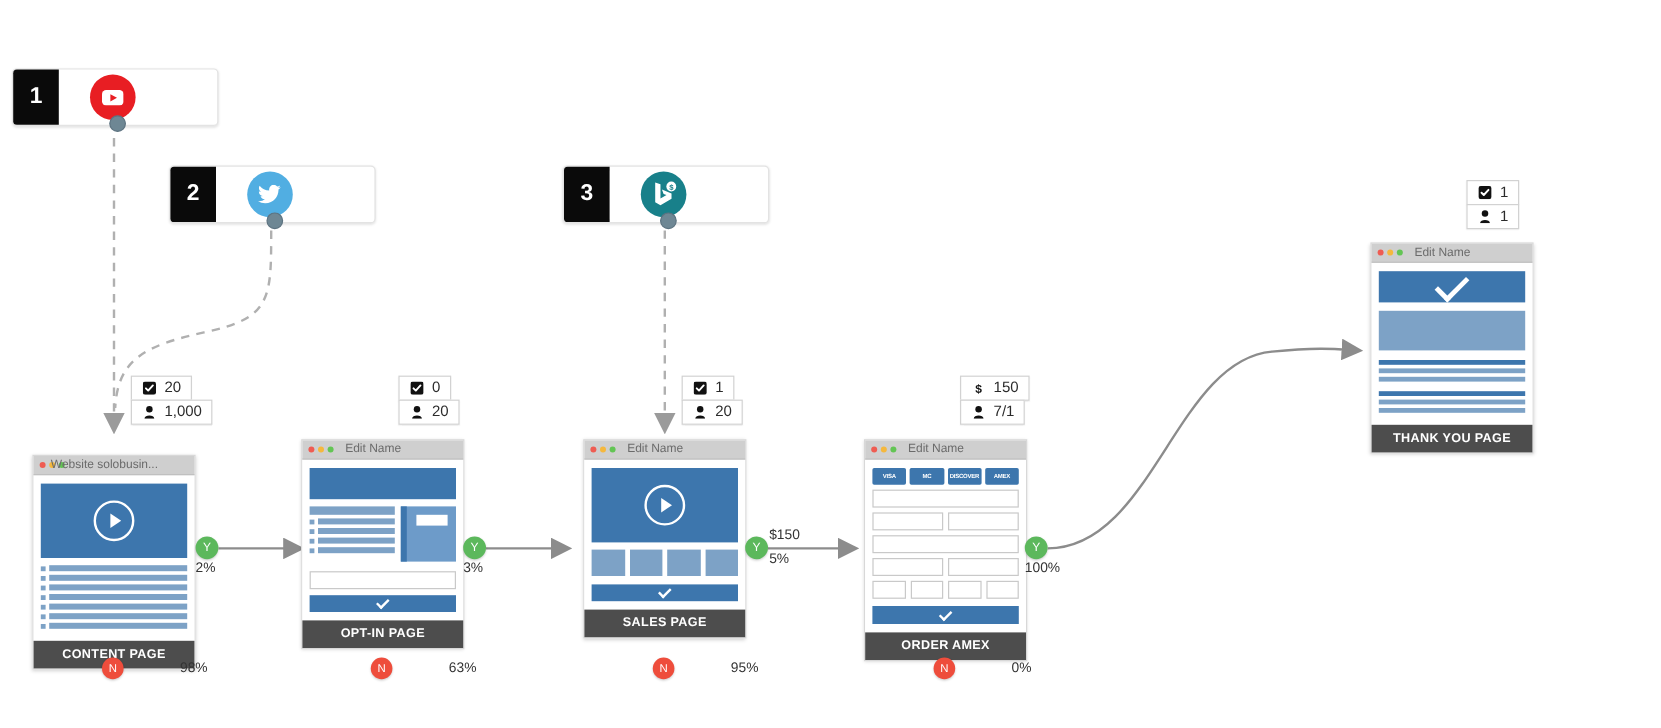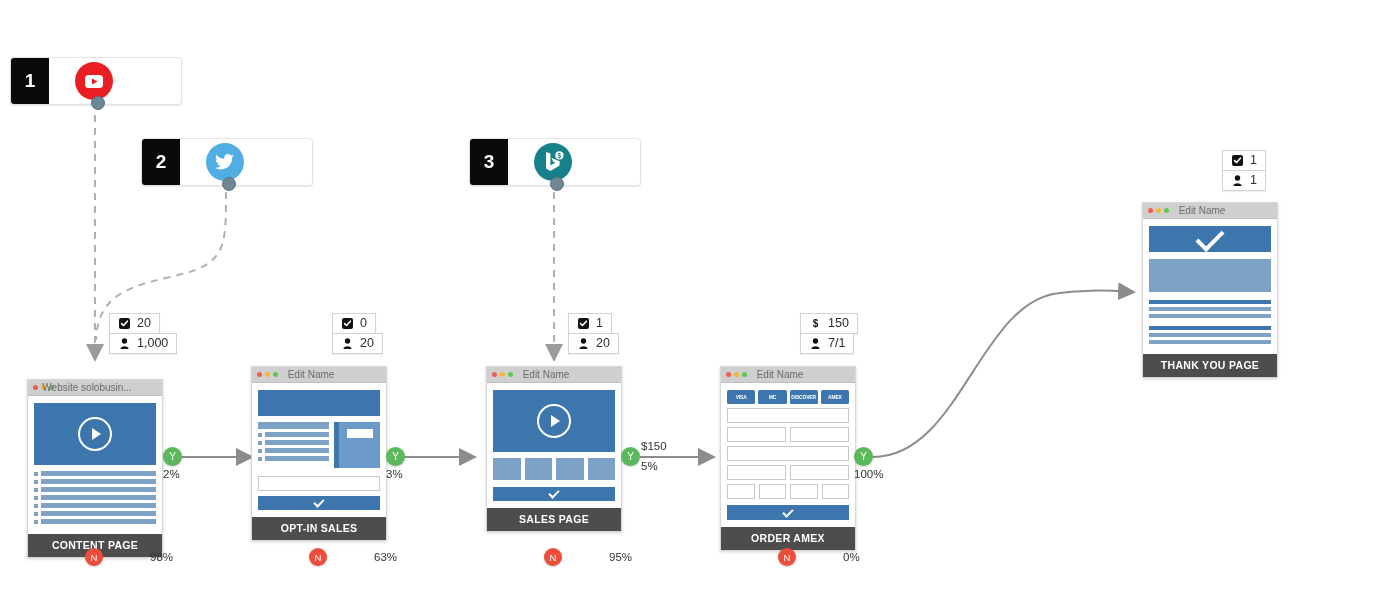--- a/index.html
+++ b/index.html
@@ -295,21 +295,21 @@
         </div>
         <div class="book">
             <span></span>
           </div>
       </div>
       <div class="fieldbox" style="margin-top:8px;"></div>
       <div class="submit" style="margin-top:5px;">
         <i class="check"></i>
       </div>
     </div>
-    <div class="card-foot">OPT-IN SALES</div>
+    <div class="card-foot">OPT-IN PAGE</div>
   </div>
   <div class="ynode" style="left:386px;top:447px;">Y</div>
   <div class="ylabel" style="left:386px;top:468px;">3%</div>
   <div class="nbadge" style="left:309px;top:548px;">
     <span class="ncircle">N</span>
     <span class="npct">63%</span>
   </div>
 
   <div class="stats" style="left:568px;top:314px;">
     <div class="stat">

